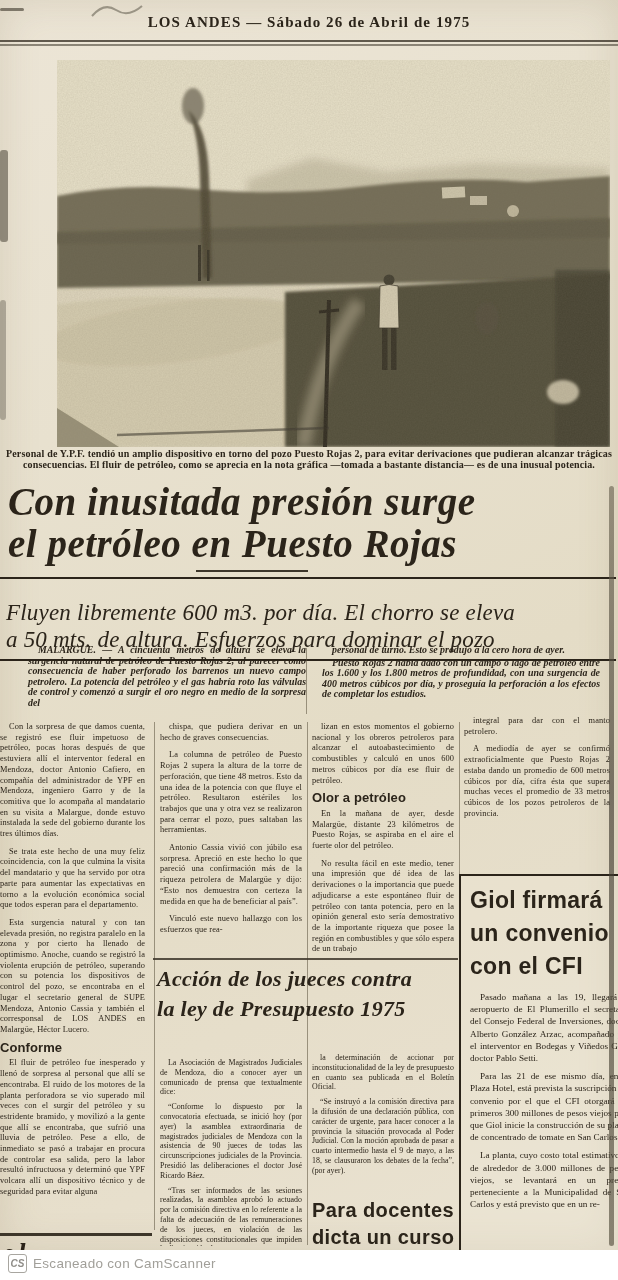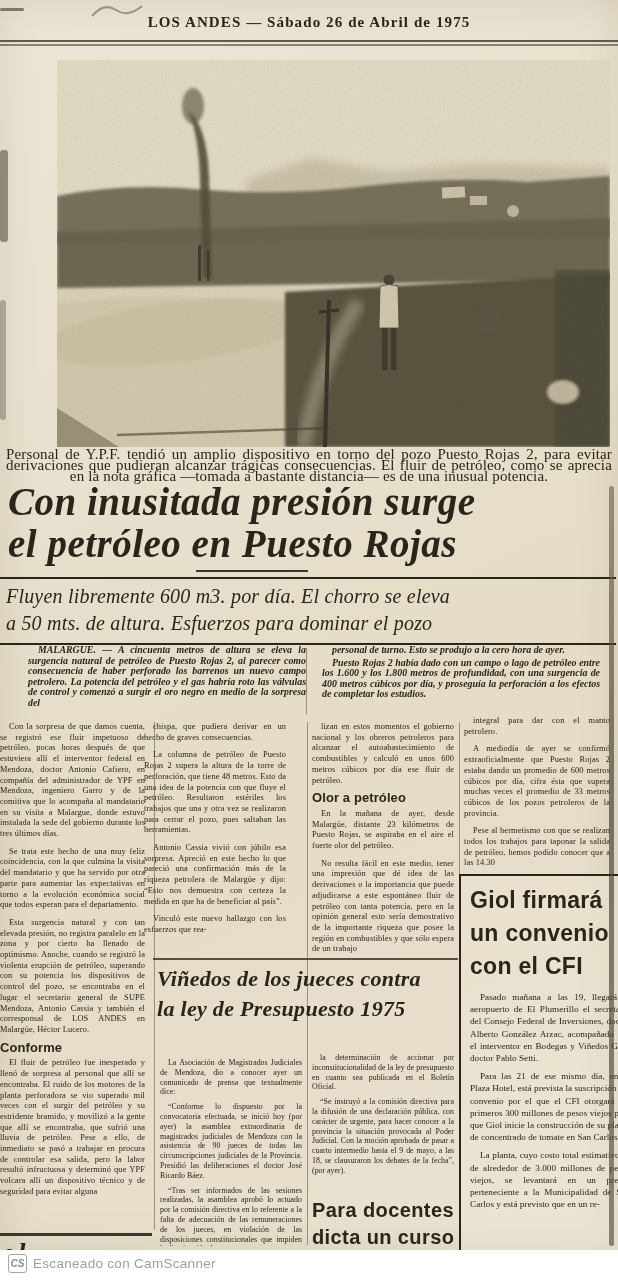--- a/index.html
+++ b/index.html
@@ -5,24 +5,24 @@
   html,body{margin:0;padding:0;background:#ffffff;}
   #page{position:relative;width:618px;height:1280px;overflow:hidden;background:#000000;
         font-family:"Liberation Serif", serif;color:#2c2519;}
   #paper{position:absolute;left:0;top:0;width:618px;height:1252px;overflow:hidden;
          background:linear-gradient(155deg,#ece5d6 0%,#e8e1cf 30%,#e4dcc6 58%,#e7dfcc 82%,#eae3d2 100%);
          box-shadow:inset 0 0 40px rgba(120,105,70,.18);}
   .abs{position:absolute;}
   .ink{color:#2b241a;}
   .masthead{width:618px;text-align:center;font-weight:bold;font-size:15px;letter-spacing:1.1px;}
   .hrule{background:#3d362a;}
-  .caption{font-weight:normal;font-size:15px;line-height:10.9px;text-align:justify;text-align-last:center;letter-spacing:.15px;}
+  .caption{font-weight:bold;font-size:10px;line-height:10.9px;text-align:justify;text-align-last:center;letter-spacing:.15px;}
   .headline{font-style:italic;font-weight:bold;font-size:39px;line-height:42px;letter-spacing:.5px;white-space:nowrap;}
-  .deck{border-top:2.5px solid #2b241a;border-bottom:2.5px solid #2b241a;padding:4px 4px 6px 6px;
-        font-style:italic;font-size:20px;line-height:27px;letter-spacing:.2px;white-space:nowrap;}
+  .deck{border-top:2.5px solid #2b241a;border-bottom:2.5px solid #2b241a;padding:20px 4px 6px 6px;
+        font-style:italic;font-size:23px;line-height:27px;letter-spacing:.2px;white-space:nowrap;}
   .intro{display:flex;gap:16px;font-style:italic;font-weight:bold;font-size:9.9px;line-height:10.5px;}
   .intro .icol{flex:1;text-align:justify;}
   .intro p{margin:0 0 2px 0;text-indent:10px;}
   .bodycol{font-size:8.4px;line-height:10.7px;text-align:justify;overflow:hidden;letter-spacing:.1px;}
   .bodycol p{margin:0 0 7px 0;text-indent:9px;}
   .subhead{font-family:"Liberation Sans", sans-serif;font-weight:bold;font-size:13px;margin:2px 0 5px 0;text-indent:0;text-align:left;}
   .vline{width:1px;background:rgba(90,80,60,.55);}
   .accion-head{font-style:italic;font-weight:bold;font-size:22px;line-height:30px;letter-spacing:.3px;white-space:nowrap;}
   .accion-col{font-size:7.9px;line-height:9.8px;text-align:justify;overflow:hidden;}
   .accion-col p{margin:0 0 5px 0;text-indent:8px;}
@@ -125,43 +125,42 @@
     <div class="abs vline" style="left:459px;top:722px;height:152px;"></div>
 
     <div class="abs bodycol ink" style="left:0;top:722px;width:145px;height:506px;">
       <p>Con la sorpresa de que damos cuenta, se registró ese fluir impetuoso de petróleo, pocas horas después de que estuviera allí el interventor federal en Mendoza, doctor Antonio Cafiero, en compañía del administrador de YPF en Mendoza, ingeniero Garro y de la comitiva que lo acompaña al mandatario en su visita a Malargue, donde estuvo instalada la sede del gobierno durante los tres últimos días.</p>
       <p>Se trata este hecho de una muy feliz coincidencia, con la que culmina la visita del mandatario y que ha servido por otra parte para aumentar las expectativas en torno a la evolución económica social que todos esperan para el departamento.</p>
       <p>Esta surgencia natural y con tan elevada presión, no registra paralelo en la zona y por cierto ha llenado de optimismo. Anoche, cuando se registró la violenta erupción de petróleo, superando con su potencia los dispositivos de control del pozo, se encontraba en el lugar el secretario general de SUPE Mendoza, Antonio Cassia y también el corresponsal de LOS ANDES en Malargüe, Héctor Lucero.</p>
       <div class="subhead">Conforme</div>
       <p>El fluir de petróleo fue inesperado y llenó de sorpresa al personal que allí se encontraba. El ruido de los motores de la planta perforadora se vio superado mil veces con el surgir del petróleo y su estridente bramido, y movilizó a la gente que allí se encontraba, que sufrió una lluvia de petróleo. Pese a ello, de inmediato se pasó a trabajar en procura de controlar esa salida, pero la labor resultó infructuosa y determinó que YPF volcara allí un dispositivo técnico y de seguridad para evitar alguna</p>
     </div>
 
-    <div class="abs bodycol ink" style="left:144px;top:722px;width:142px;height:233px;">
+    <div class="abs bodycol ink" style="left:160px;top:722px;width:142px;height:233px;">
       <p>chispa, que pudiera derivar en un hecho de graves consecuencias.</p>
       <p>La columna de petróleo de Puesto Rojas 2 supera la altura de la torre de perforación, que tiene 48 metros. Esto da una idea de la potencia con que fluye el petróleo. Resultaron estériles los trabajos que una y otra vez se realizaron para cerrar el pozo, pues saltaban las herramientas.</p>
       <p>Antonio Cassia vivió con júbilo esa sorpresa. Apreció en este hecho lo que pareció una confirmación más de la riqueza petrolera de Malargüe y dijo: “Esto nos demuestra con certeza la medida en que ha de beneficiar al país”.</p>
       <p>Vinculó este nuevo hallazgo con los esfuerzos que rea-</p>
     </div>
 
     <div class="abs bodycol ink" style="left:312px;top:722px;width:142px;height:233px;">
       <p>lizan en estos momentos el gobierno nacional y los obreros petroleros para alcanzar el autoabastecimiento de combustibles y calculó en unos 600 metros cúbicos por día ese fluir de petróleo.</p>
       <div class="subhead">Olor a petróleo</div>
       <p>En la mañana de ayer, desde Malargüe, distante 23 kilómetros de Puesto Rojas, se aspiraba en el aire el fuerte olor del petróleo.</p>
       <p>No resulta fácil en este medio, tener una impresión que dé idea de las derivaciones o la importancia que puede adjudicarse a este espontáneo fluir de petróleo con tanta potencia, pero en la opinión general esto sería demostrativo de la importante riqueza que posee la región en combustibles y que sólo espera de un trabajo</p>
     </div>
 
     <div class="abs bodycol ink" style="left:464px;top:716px;width:146px;height:156px;">
       <p>integral para dar con el manto petrolero.</p>
       <p>A mediodía de ayer se confirmó extraoficialmente que Puesto Rojas 2 estaba dando un promedio de 600 metros cúbicos por día, cifra ésta que supera muchas veces el promedio de 33 metros cúbicos de los pozos petroleros de la provincia.</p>
-      <p>Pese al hermetismo con que se realizan todos los trabajos para taponar la salida de petróleo, hemos podido conocer que a las 14.30</p>
     </div>
 
     <div class="abs hrule" style="left:153px;top:958px;width:305px;height:2px;opacity:.85;"></div>
     <div class="abs accion-head ink" style="left:157px;top:964px;">
-      <div>Viñedos de los jueces contra</div>
+      <div>Acción de los jueces contra</div>
       <div>la ley de Presupuesto 1975</div>
     </div>
     <div class="abs accion-col ink" style="left:160px;top:1058px;width:142px;height:188px;">
       <p>La Asociación de Magistrados Judiciales de Mendoza, dio a conocer ayer un comunicado de prensa que textualmente dice:</p>
       <p>“Conforme lo dispuesto por la convocatoria efectuada, se inició hoy (por ayer) la asamblea extraordinaria de magistrados judiciales de Mendoza con la asistencia de 90 jueces de todas las circunscripciones judiciales de la Provincia. Presidió las deliberaciones el doctor José Ricardo Báez.</p>
       <p>“Tras ser informados de las sesiones realizadas, la asamblea aprobó lo actuado por la comisión directiva en lo referente a la falta de adecuación de las remuneraciones de los jueces, en violación de las disposiciones constitucionales que impiden la disminución de su</p>
     </div>
     <div class="abs accion-col ink" style="left:312px;top:1053px;width:142px;height:141px;">
       <p>la determinación de accionar por inconstitucionalidad de la ley de presupuesto en cuanto sea publicada en el Boletín Oficial.</p>
       <p>“Se instruyó a la comisión directiva para la difusión de una declaración pública, con carácter de urgente, para hacer conocer a la provincia la situación provocada al Poder Judicial. Con la moción aprobada de pasar a cuarto intermedio hasta el 9 de mayo, a las 18, se clausuraron los debates de la fecha”, (por ayer).</p>

